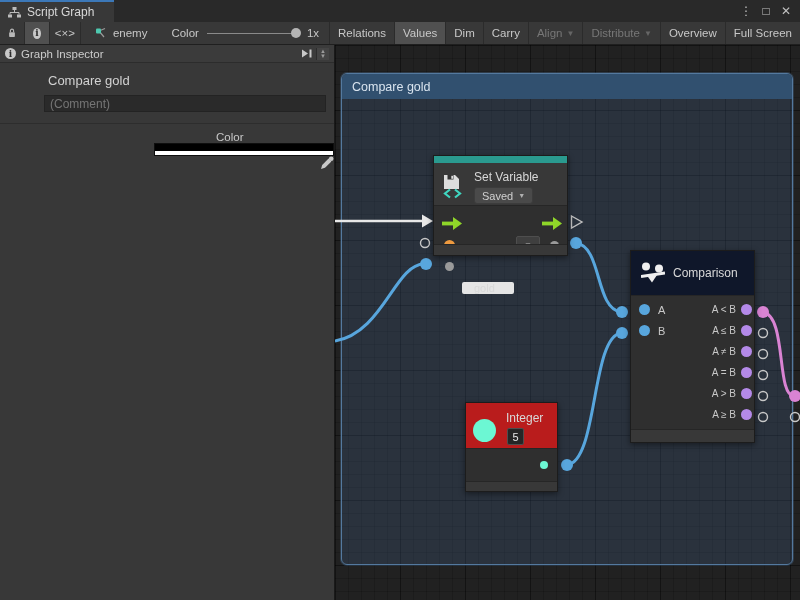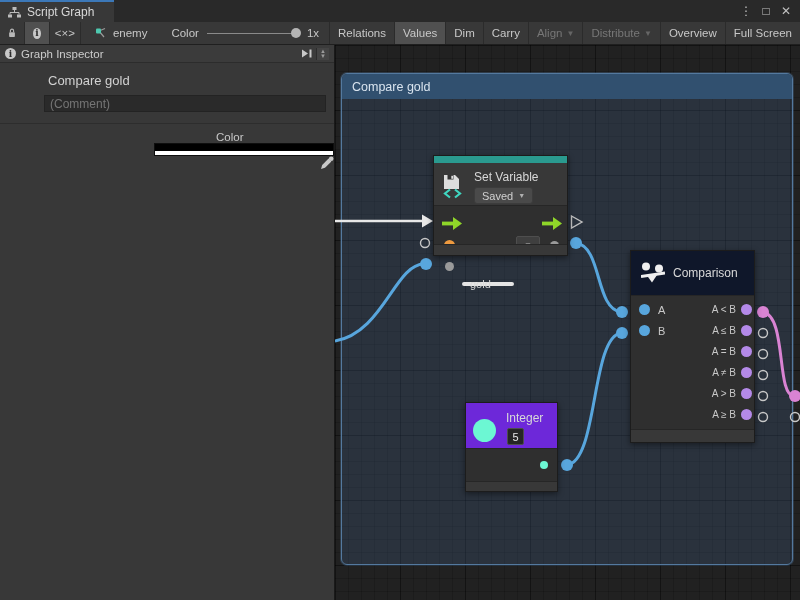--- a/index.html
+++ b/index.html
@@ -71,36 +71,36 @@
 
   
   .sv-node { left:98px; top:110px; width:135px; height:101px; }
   .sv-accent { position:absolute; left:0; top:0; right:0; height:7px; background:#2A9A8F; }
   .sv-header { position:absolute; left:0; top:7px; right:0; height:43px; background:#383838; border-bottom:1px solid #262626; }
   .sv-title { position:absolute; left:40px; top:7px; }
   .sv-kind-btn { position:absolute; left:40px; top:24px; height:17px; background:#4A4A4A; border:1px solid #3C3C3C; border-radius:3px; color:#D0D0D0; font-size:11px; display:flex; align-items:center; padding:0 7px; gap:5px; }
   .sv-kind-btn .caret { font-size:8px; color:#B0B0B0; }
   .sv-floppy { position:absolute; left:8px; top:11px; }
   .gold-dd { position:absolute; left:28px; top:80px; height:18px; display:flex; }
-  .gold-text { width:52px; background:#0f766e; border:2px solid #e5e5e5; border-radius:2px; color:#D8D8D8; font-size:11px; display:flex; align-items:center; padding-left:6px;margin-top:46px; }
+  .gold-text { width:52px; background:#0f766e; border:6px solid #e5e5e5; border-radius:2px; color:#D8D8D8; font-size:11px; display:flex; align-items:center; padding-left:6px;margin-top:46px; }
   .gold-caret { width:24px; margin-left:2px; background:#3F3F3F; border:1px solid #4E4E4E; border-radius:2px; color:#B8B8B8; font-size:8px; display:flex; align-items:center; justify-content:center; }
   .sv-footer { height:11px; }
 
   
   .cmp-node { left:295px; top:205px; width:125px; height:193px; }
   .cmp-header { height:45px; border-bottom:1px solid #262626; display:flex; align-items:center; gap:8px; padding-left:10px; }
   .cmp-body { padding-top:3px; }
   .cmp-row { height:21px; position:relative; display:flex; align-items:center; }
   .cmp-in-label { position:absolute; left:27px; font-size:11px; color:#C8C8C8; }
   .cmp-out-label { position:absolute; right:18px; font-size:10px; color:#C8C8C8; }
   .cmp-footer { height:13px; }
 
   
   .int-node { left:130px; top:357px; width:93px; height:90px; }
-  .int-header { position:absolute; left:0; top:0; right:0; height:46px; background:#6d28d9; border-bottom:1px solid #262626;padding-left:12px; }
+  .int-header { position:absolute; left:0; top:0; right:0; height:46px; background:#b91c1c; border-bottom:1px solid #262626;padding-left:12px; }
   .int-title { position:absolute; left:40px; top:8px; }
   .int-value { position:absolute; left:41px; top:25px; width:17px; height:17px; background:#262626; border:1px solid #4E4E4E; border-radius:2px; color:#E8E8E8; font-size:11px; display:flex; align-items:center; justify-content:center; }
   .int-circle { position:absolute; left:7px; top:16px; width:23px; height:23px; border-radius:50%; background:#6CF7D3; }
   .int-footer { height:10px; }
 </style>
 </head>
 <body>
 
 <div id="app">
 
@@ -303,25 +303,25 @@
             <span class="cmp-out-label">A &lt; B</span>
             <span class="dot" style="right:2.5px;top:5px;width:11px;height:11px;background:#B489E8"></span>
           </div>
           <div class="cmp-row">
             <span class="dot" style="left:7.5px;top:5px;width:11px;height:11px;background:#58A6DD"></span>
             <span class="cmp-in-label">B</span>
             <span class="cmp-out-label">A ≤ B</span>
             <span class="dot" style="right:2.5px;top:5px;width:11px;height:11px;background:#B489E8"></span>
           </div>
           <div class="cmp-row">
+            <span class="cmp-out-label">A ≠ B</span>
+            <span class="dot" style="right:2.5px;top:5px;width:11px;height:11px;background:#B489E8"></span>
+          </div>
+          <div class="cmp-row">
             <span class="cmp-out-label">A = B</span>
-            <span class="dot" style="right:2.5px;top:5px;width:11px;height:11px;background:#B489E8"></span>
-          </div>
-          <div class="cmp-row">
-            <span class="cmp-out-label">A ≠ B</span>
             <span class="dot" style="right:2.5px;top:5px;width:11px;height:11px;background:#B489E8"></span>
           </div>
           <div class="cmp-row">
             <span class="cmp-out-label">A &gt; B</span>
             <span class="dot" style="right:2.5px;top:5px;width:11px;height:11px;background:#B489E8"></span>
           </div>
           <div class="cmp-row">
             <span class="cmp-out-label">A ≥ B</span>
             <span class="dot" style="right:2.5px;top:5px;width:11px;height:11px;background:#B489E8"></span>
           </div>

